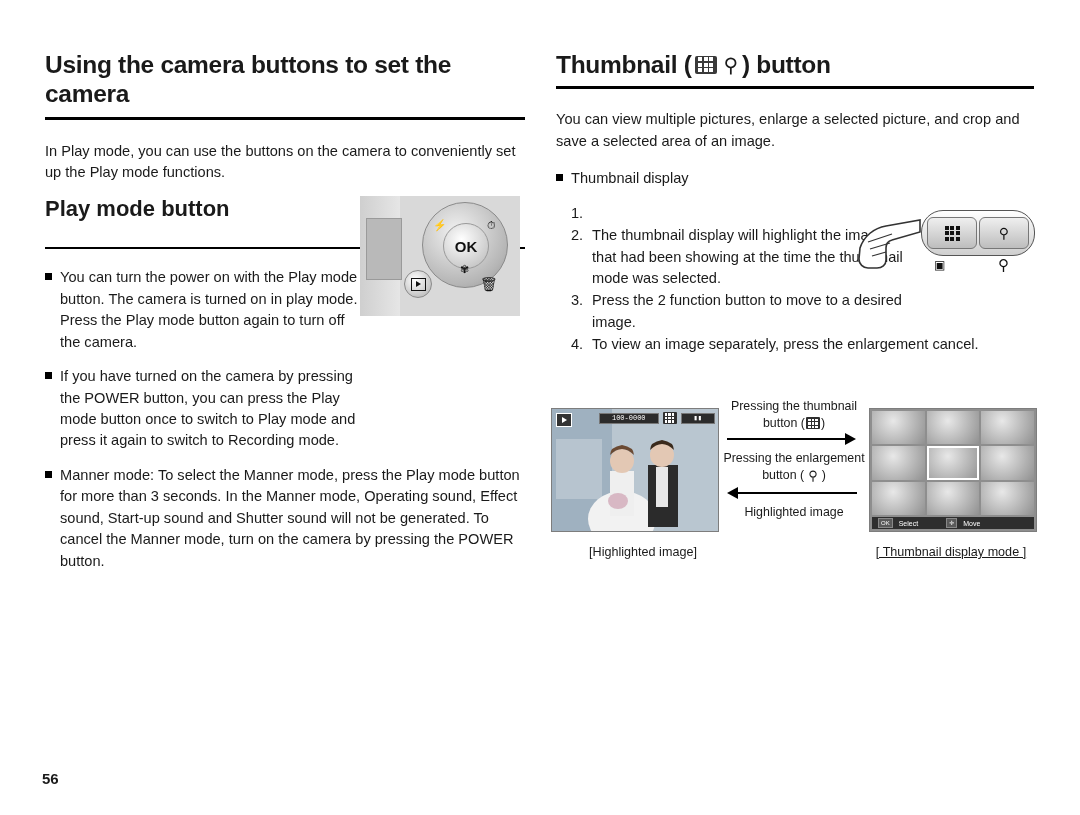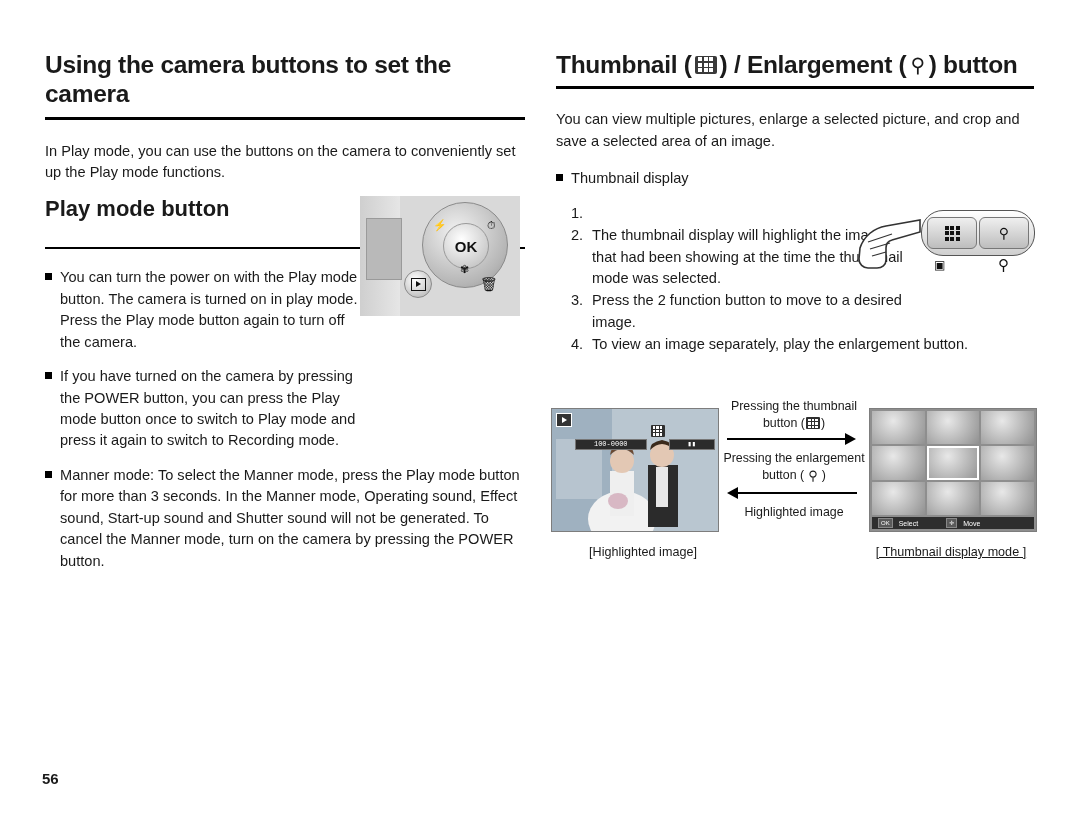--- a/index.html
+++ b/index.html
@@ -272,25 +272,24 @@
     align-items: center;
     gap: 3px;
     background: rgba(0,0,0,0.0);
     font-size: 8px;
     color: #fff;
     font-family: "Liberation Mono", monospace;
   }
   .osd-chip {
     background: #2b2b2b;
     color: #fff;
-    padding: 1px 18px;
+    padding: 1px 12px;
     font-size: 7px;
     line-height: 1;
     border: 1px solid #777;
-    margin-top: 27px;
   }
   .play-badge {
     position: absolute;
     left: 4px; top: 4px;
     width: 14px; height: 12px;
     border: 1.2px solid #fff;
     background: #333;
     display: flex; align-items: center; justify-content: center;
   }
   .play-badge:after {
@@ -486,21 +485,20 @@
               <i></i>
               <i></i>
               <i></i>
               <i></i>
               <i></i>
               <i></i>
               <i></i>
               <i></i>
             </span>
         </span>
-        <span>) / Enlargement (</span>
         <span class="mag-inline">⚲</span>
         <span>) button</span>
       </span>
     </h1>
     <p class="intro" style="margin-top:20px;">You can view multiple pictures, enlarge a selected picture, and crop and save a selected area of an image.</p>
 
     <div class="bullet" style="margin-top:16px; ">
       <span class="sq"></span>
       <span class="txt">Thumbnail display</span>
     </div>
@@ -512,21 +510,21 @@
       <div class="num-item w1">
         <span class="n">2.</span>
         <span class="t">The thumbnail display will highlight the image that had been showing at the time the thumbnail mode was selected.</span>
       </div>
       <div class="num-item w1">
         <span class="n">3.</span>
         <span class="t">Press the 2 function button to move to a desired image.</span>
       </div>
       <div class="num-item">
         <span class="n">4.</span>
-        <span class="t">To view an image separately, play the enlargement button.</span>
+        <span class="t">To view an image separately, press the enlargement cancel.</span>
       </div>
     </div>
   </div>
 
   <div class="hand-illus">
     <svg class="hand-shape" viewBox="0 0 66 52">
       <path d="M2,30 C6,18 16,10 28,8 L62,2 L62,14 L34,22 C30,23 28,26 28,30 L28,42 C28,47 24,50 19,50 L10,50 C5,50 1,46 1,41 Z" fill="#ffffff" stroke="#333" stroke-width="1.6"></path>
       <path d="M10,24 L34,16" stroke="#333" stroke-width="1.2" fill="none"></path>
       <path d="M12,31 L32,25" stroke="#333" stroke-width="1.2" fill="none"></path>
       <path d="M14,38 L28,34" stroke="#333" stroke-width="1.2" fill="none"></path>

